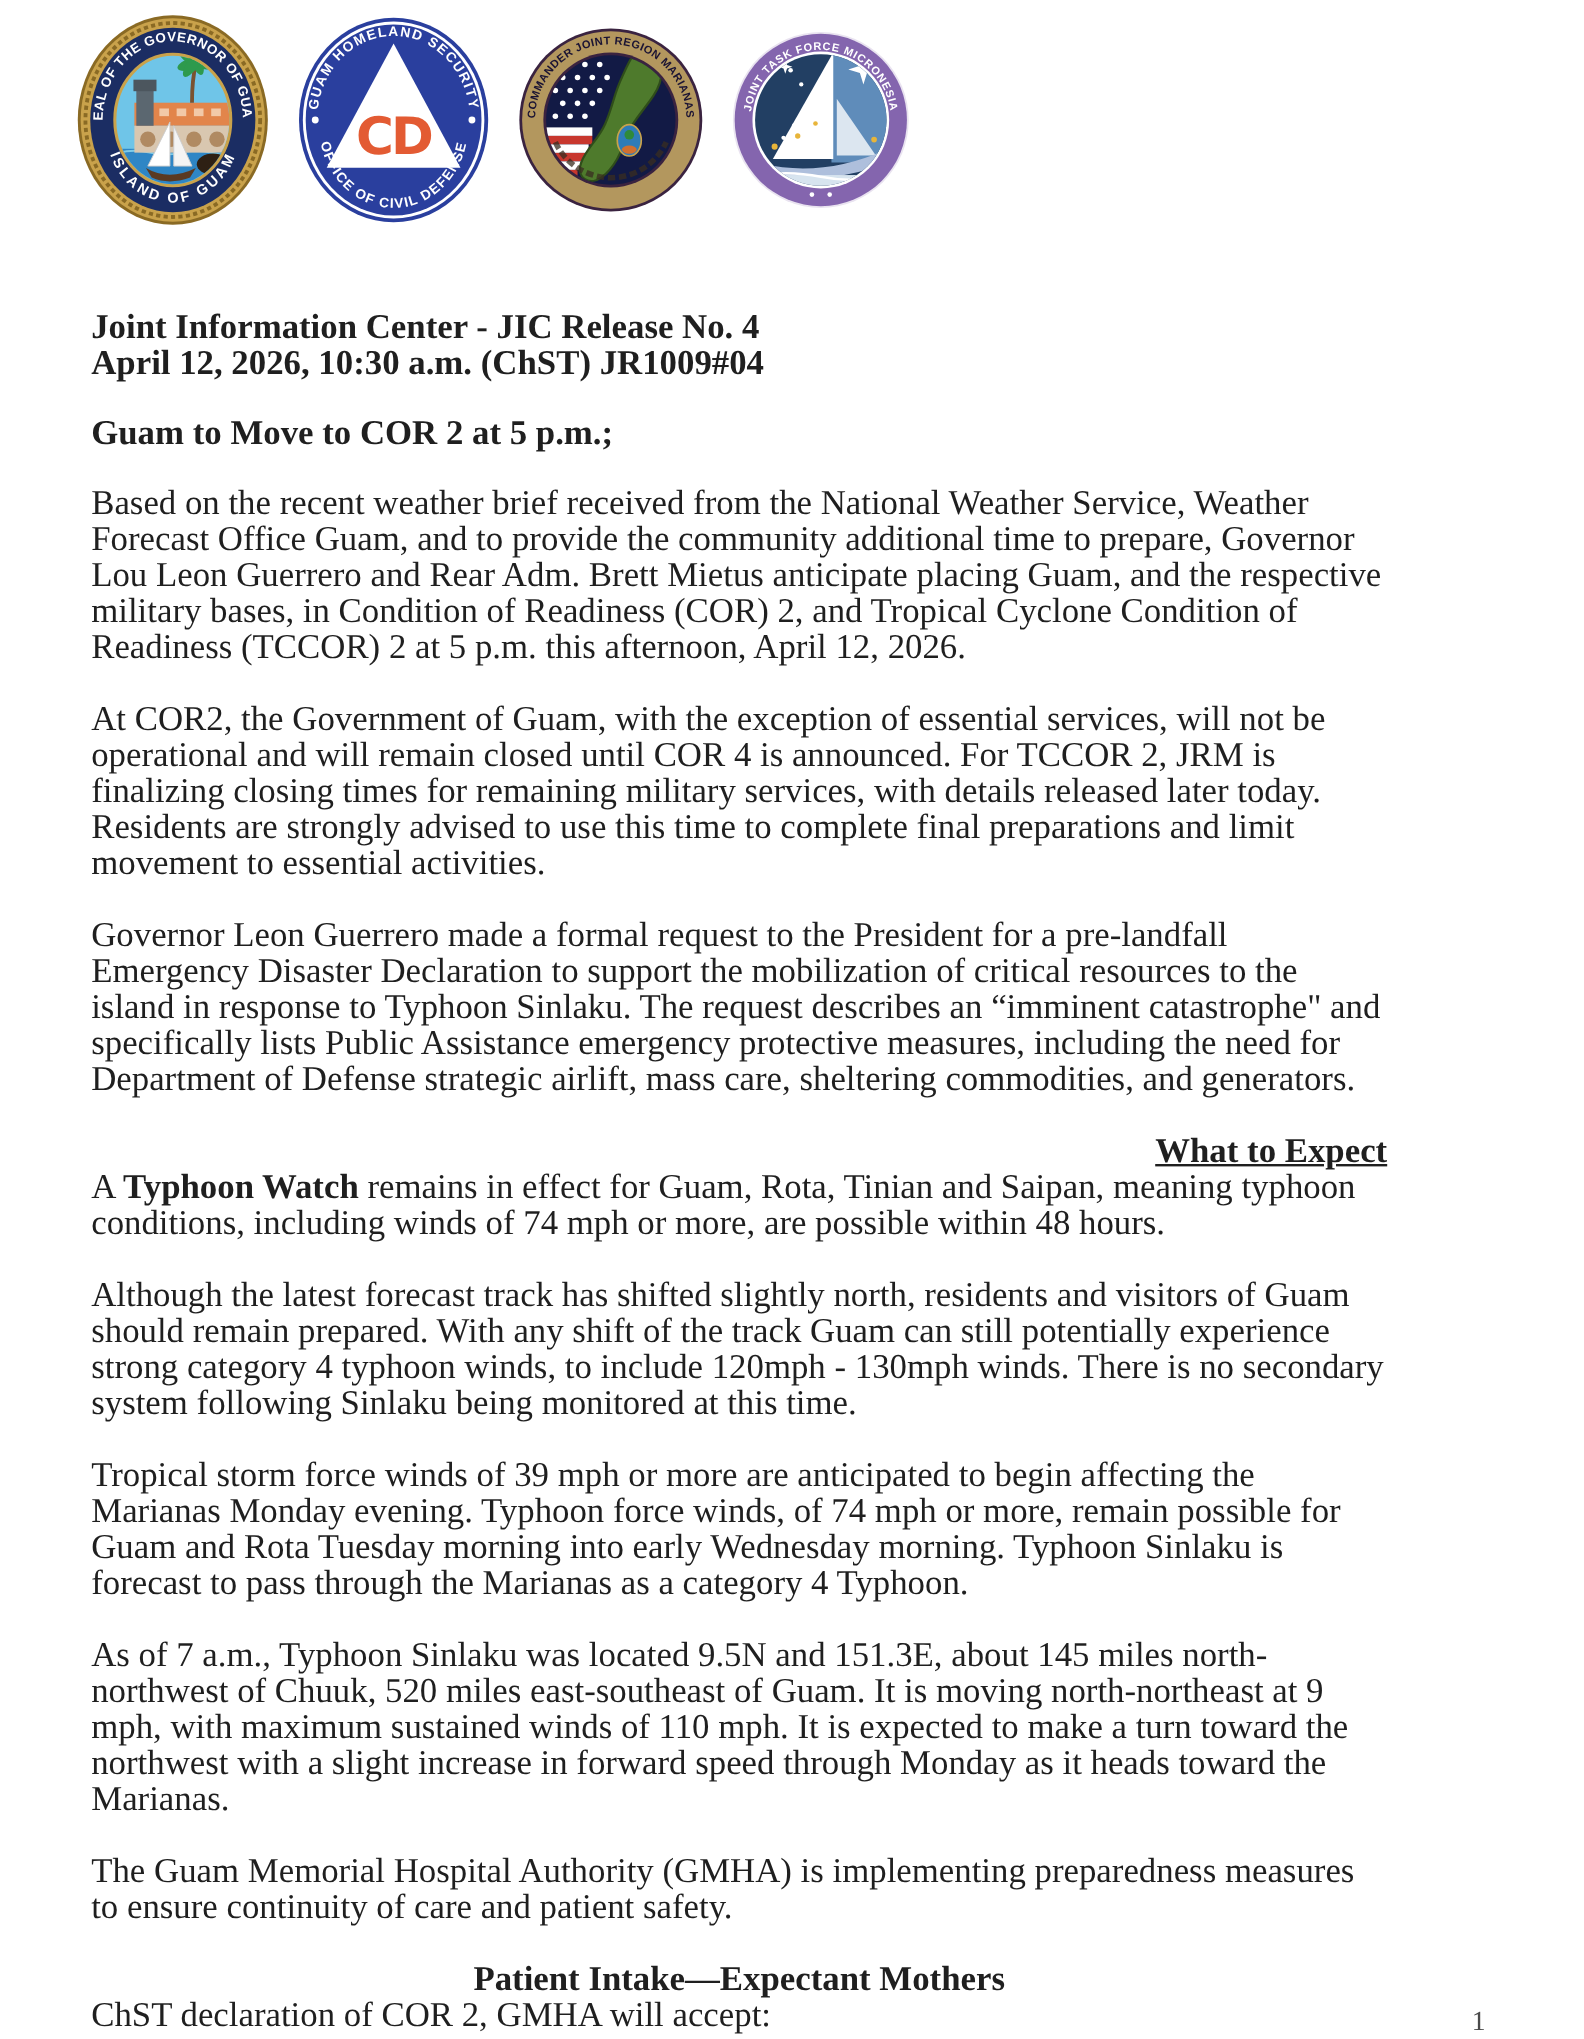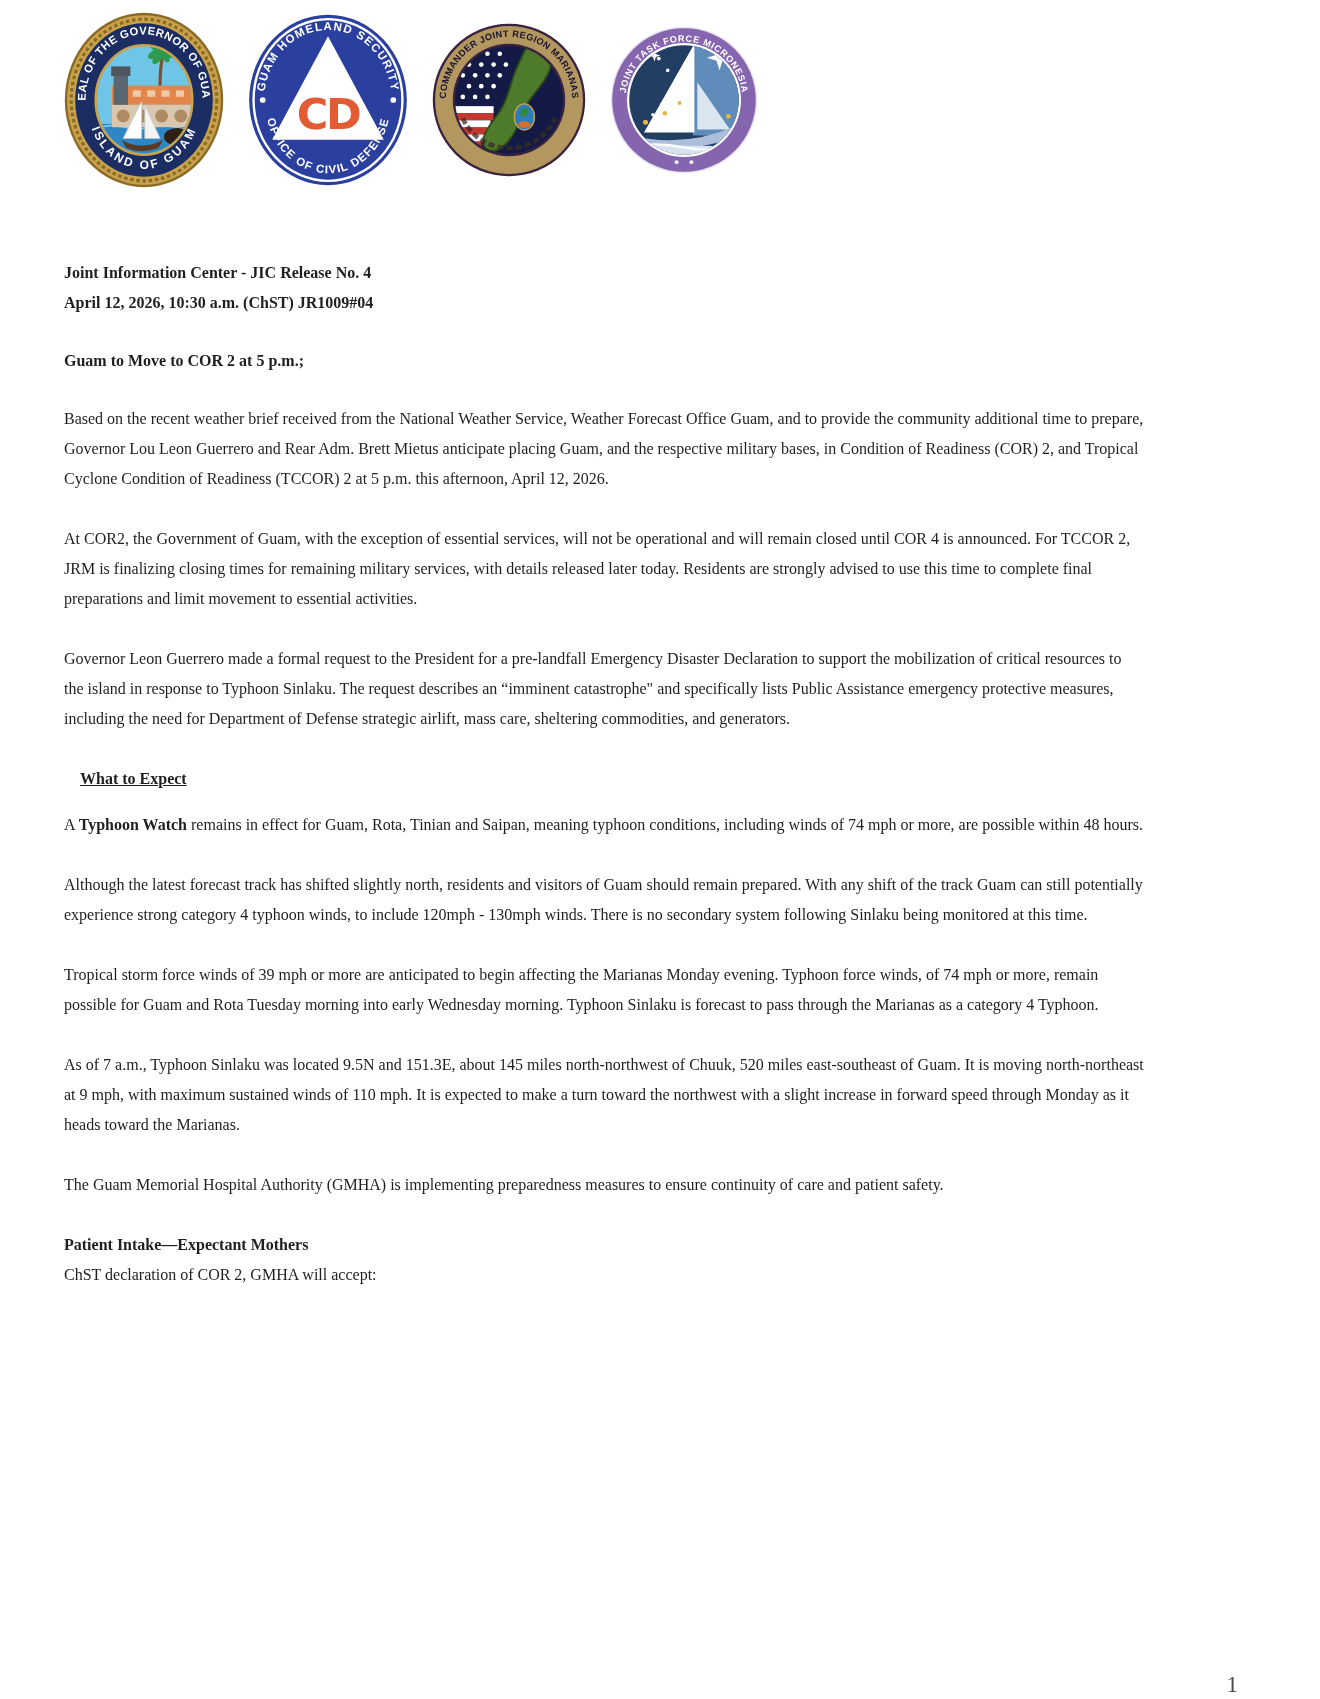--- a/index.html
+++ b/index.html
@@ -6,31 +6,31 @@
   .page {
     position:relative; width:1320px; height:1699px; background:#ffffff;
     font-family:"Liberation Serif", serif; color:#1f1f1f; overflow:hidden;
   }
   .logo-row {
     position:absolute; top:12px; left:64px;
     display:flex; align-items:center; gap:24px;
   }
   .logo { display:block; }
   .content {
-    position:absolute; left:64px; top:258px; width:1080px;
-    font-size:16px; line-height:30px;
+    position:absolute; left:76px; top:258px; width:1080px;
+    font-size:29px; line-height:30px;
   }
   .doc-header { margin:0 0 28px 0; }
   .doc-header p { margin:0; font-weight:bold; }
   .doc-title { margin:0 0 28px 0; font-weight:bold; }
   .doc-title p { margin:0; }
   .para { margin:0 0 30px 0; }
   .para:last-child { margin-bottom:0; }
-  .heading { margin:16px; font-weight:bold; text-decoration:underline; }
-  .subheading { margin:0; font-weight:bold; }
+  .heading { margin:0; font-weight:bold; text-decoration:underline;text-align:right; }
+  .subheading { margin:0; font-weight:bold;text-align:center; }
   .page-number {
     position:absolute; right:82px; top:1672px;
     font-size:23px; color:#4a4a4a;
   }
   .seal-arc-text { font-family:"Liberation Sans", sans-serif; font-weight:bold; }
 </style>
 </head>
 <body>
 
 <div class="page">

